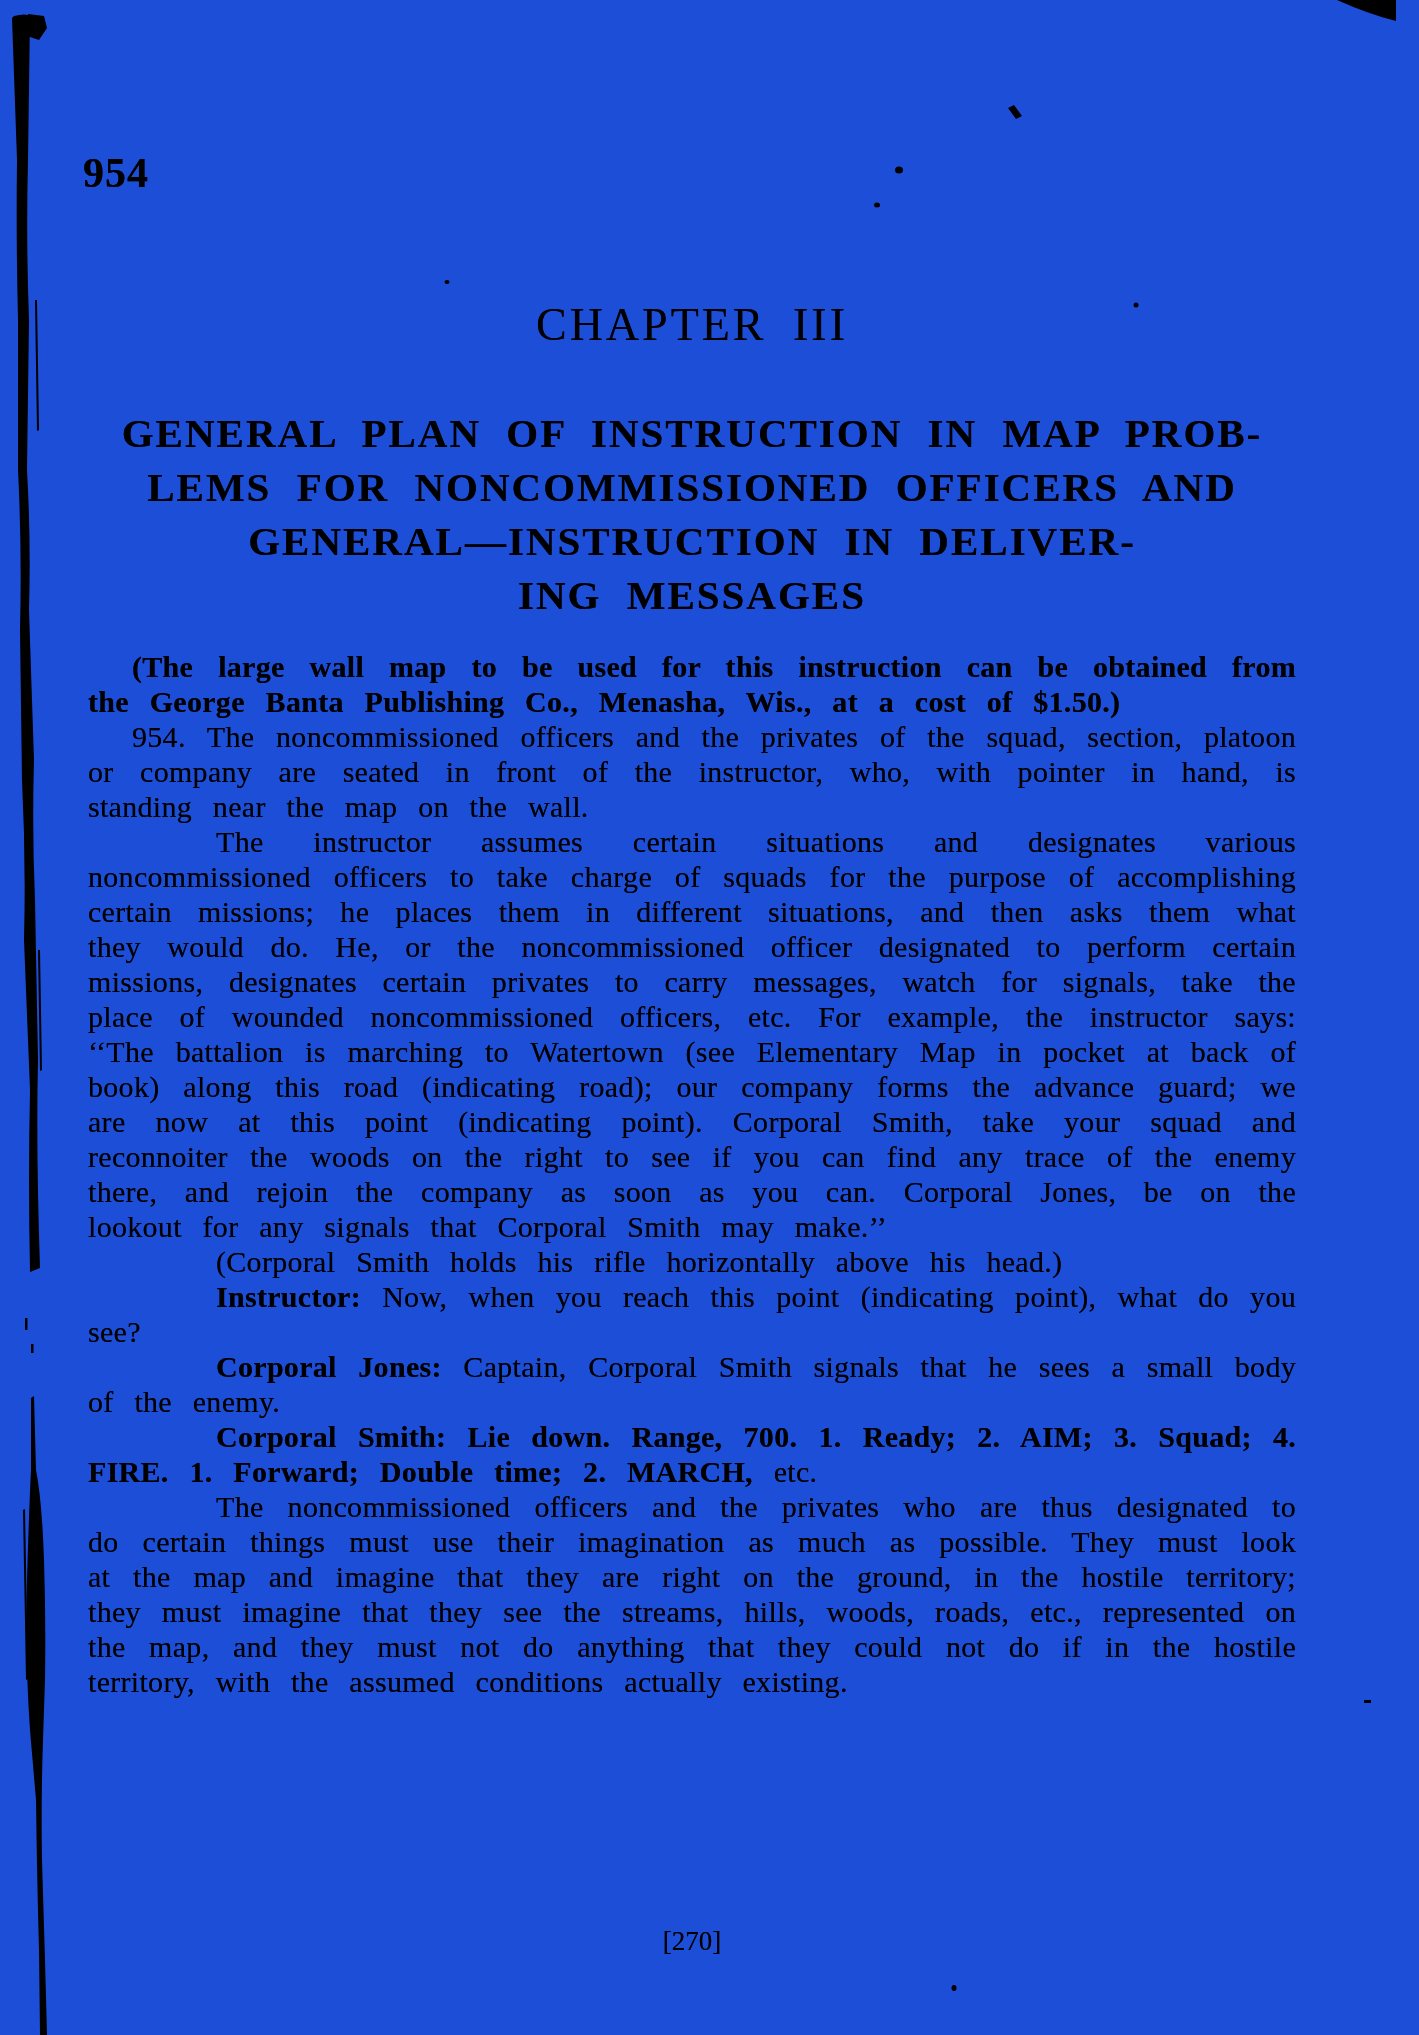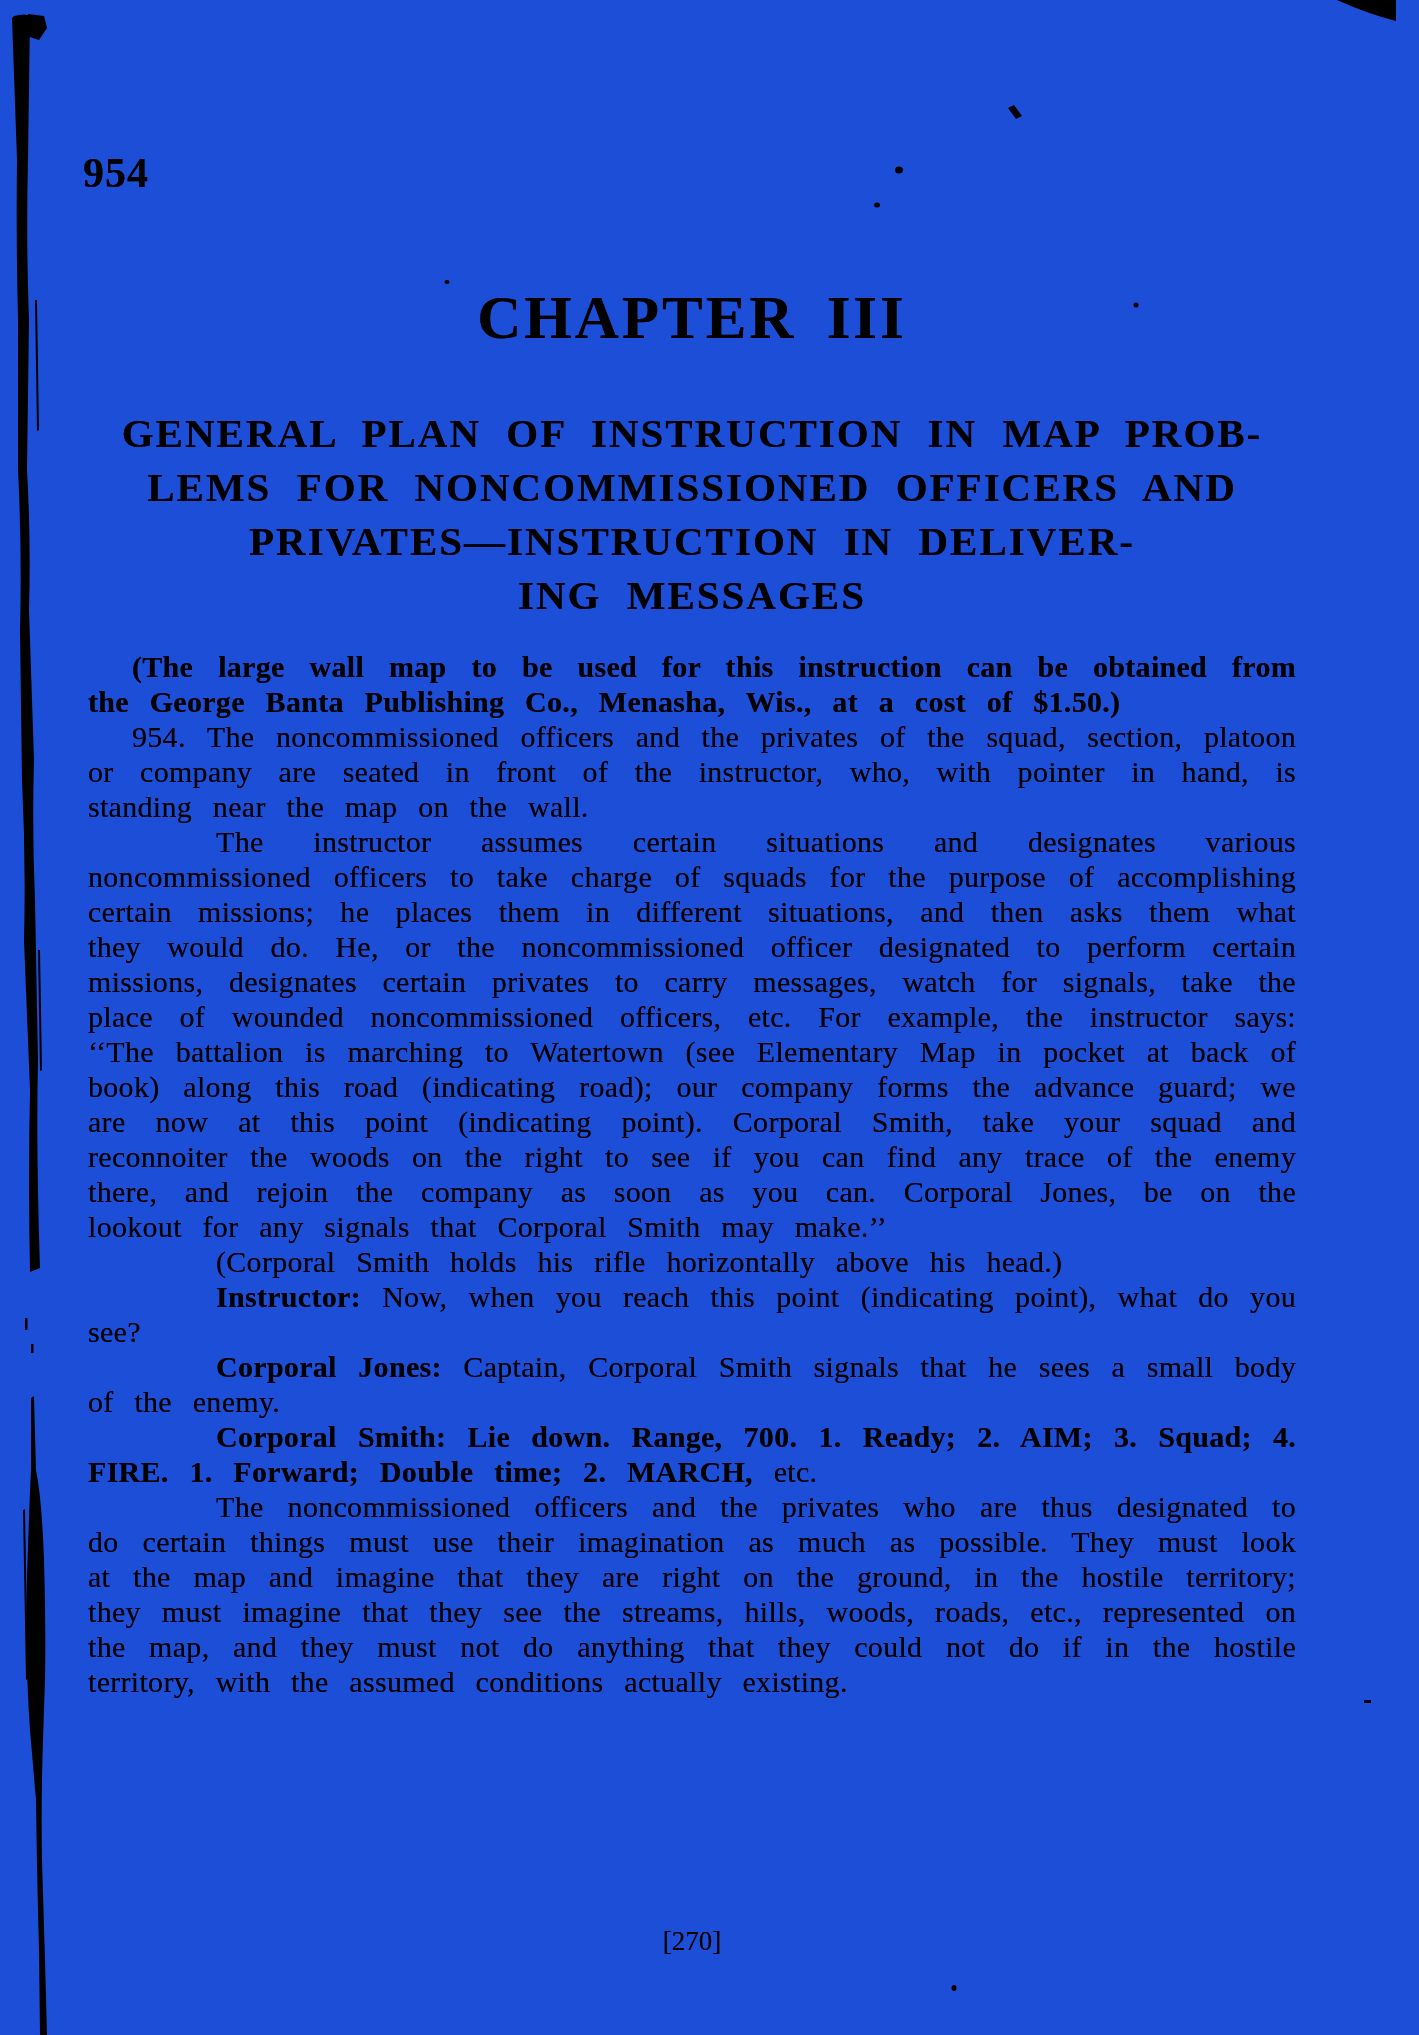--- a/index.html
+++ b/index.html
@@ -11,23 +11,23 @@
     color:#000;
     overflow:hidden;
     text-shadow: 0 0 0.5px rgba(0,0,0,0.65);
   }
   .page-number {
     position:absolute; left:83px; top:152px;
     font-size:42px; font-weight:bold; letter-spacing:1px;
     line-height:1;
   }
   .chapter-heading {
-    position:absolute; left:88px; top:287px; width:1208px;
+    position:absolute; left:88px; top:302px; width:1208px;
     text-align:center;
-    font-size:61px; font-weight:bold;
+    font-size:46px; font-weight:normal;
     letter-spacing:3px; word-spacing:12px;
     line-height:1;
   }
   .chapter-title {
     position:absolute; left:70px; top:406px; width:1244px;
     text-align:center;
     font-size:41px; font-weight:bold;
     letter-spacing:2px; word-spacing:13px;
     line-height:54px;
   }
@@ -80,21 +80,21 @@
     <ellipse fill="#000" cx="954" cy="1988" rx="2.5" ry="3"></ellipse>
   </svg>
 
   <div class="page-number">954</div>
 
   <div class="chapter-heading">CHAPTER III</div>
 
   <div class="chapter-title">
     <div>GENERAL PLAN OF INSTRUCTION IN MAP PROB-</div>
     <div>LEMS FOR NONCOMMISSIONED OFFICERS AND</div>
-    <div>PRIVATES—INSTRUCTION IN DELIVER-</div>
+    <div>GENERAL—INSTRUCTION IN DELIVER-</div>
     <div>ING MESSAGES</div>
   </div>
 
   <div class="body-text">
       <p class="para indent-small"><b>(The large wall map to be used for this instruction can be obtained from the George Banta Publishing Co., Menasha, Wis., at a cost of $1.50.)</b></p>
       <p class="para indent-small"><span>954. The noncommissioned officers and the privates of the squad, section, platoon or company are seated in front of the instructor, who, with pointer in hand, is standing near the map on the wall.</span></p>
       <p class="para indent-large"><span>The instructor assumes certain situations and designates various noncommissioned officers to take charge of squads for the purpose of accomplishing certain missions; he places them in different situations, and then asks them what they would do. He, or the noncommissioned officer designated to perform certain missions, designates certain privates to carry messages, watch for signals, take the place of wounded noncommissioned officers, etc. For example, the instructor says: ‘‘The battalion is marching to Watertown (see Elementary Map in pocket at back of book) along this road (indicating road); our company forms the advance guard; we are now at this point (indicating point). Corporal Smith, take your squad and reconnoiter the woods on the right to see if you can find any trace of the enemy there, and rejoin the company as soon as you can. Corporal Jones, be on the lookout for any signals that Corporal Smith may make.’’</span></p>
       <p class="para indent-large"><span>(Corporal Smith holds his rifle horizontally above his head.)</span></p>
       <p class="para indent-large"><b>Instructor:</b><span> Now, when you reach this point (indicating point), what do you see?</span></p>
       <p class="para indent-large"><b>Corporal Jones:</b><span> Captain, Corporal Smith signals that he sees a small body of the enemy.</span></p>

